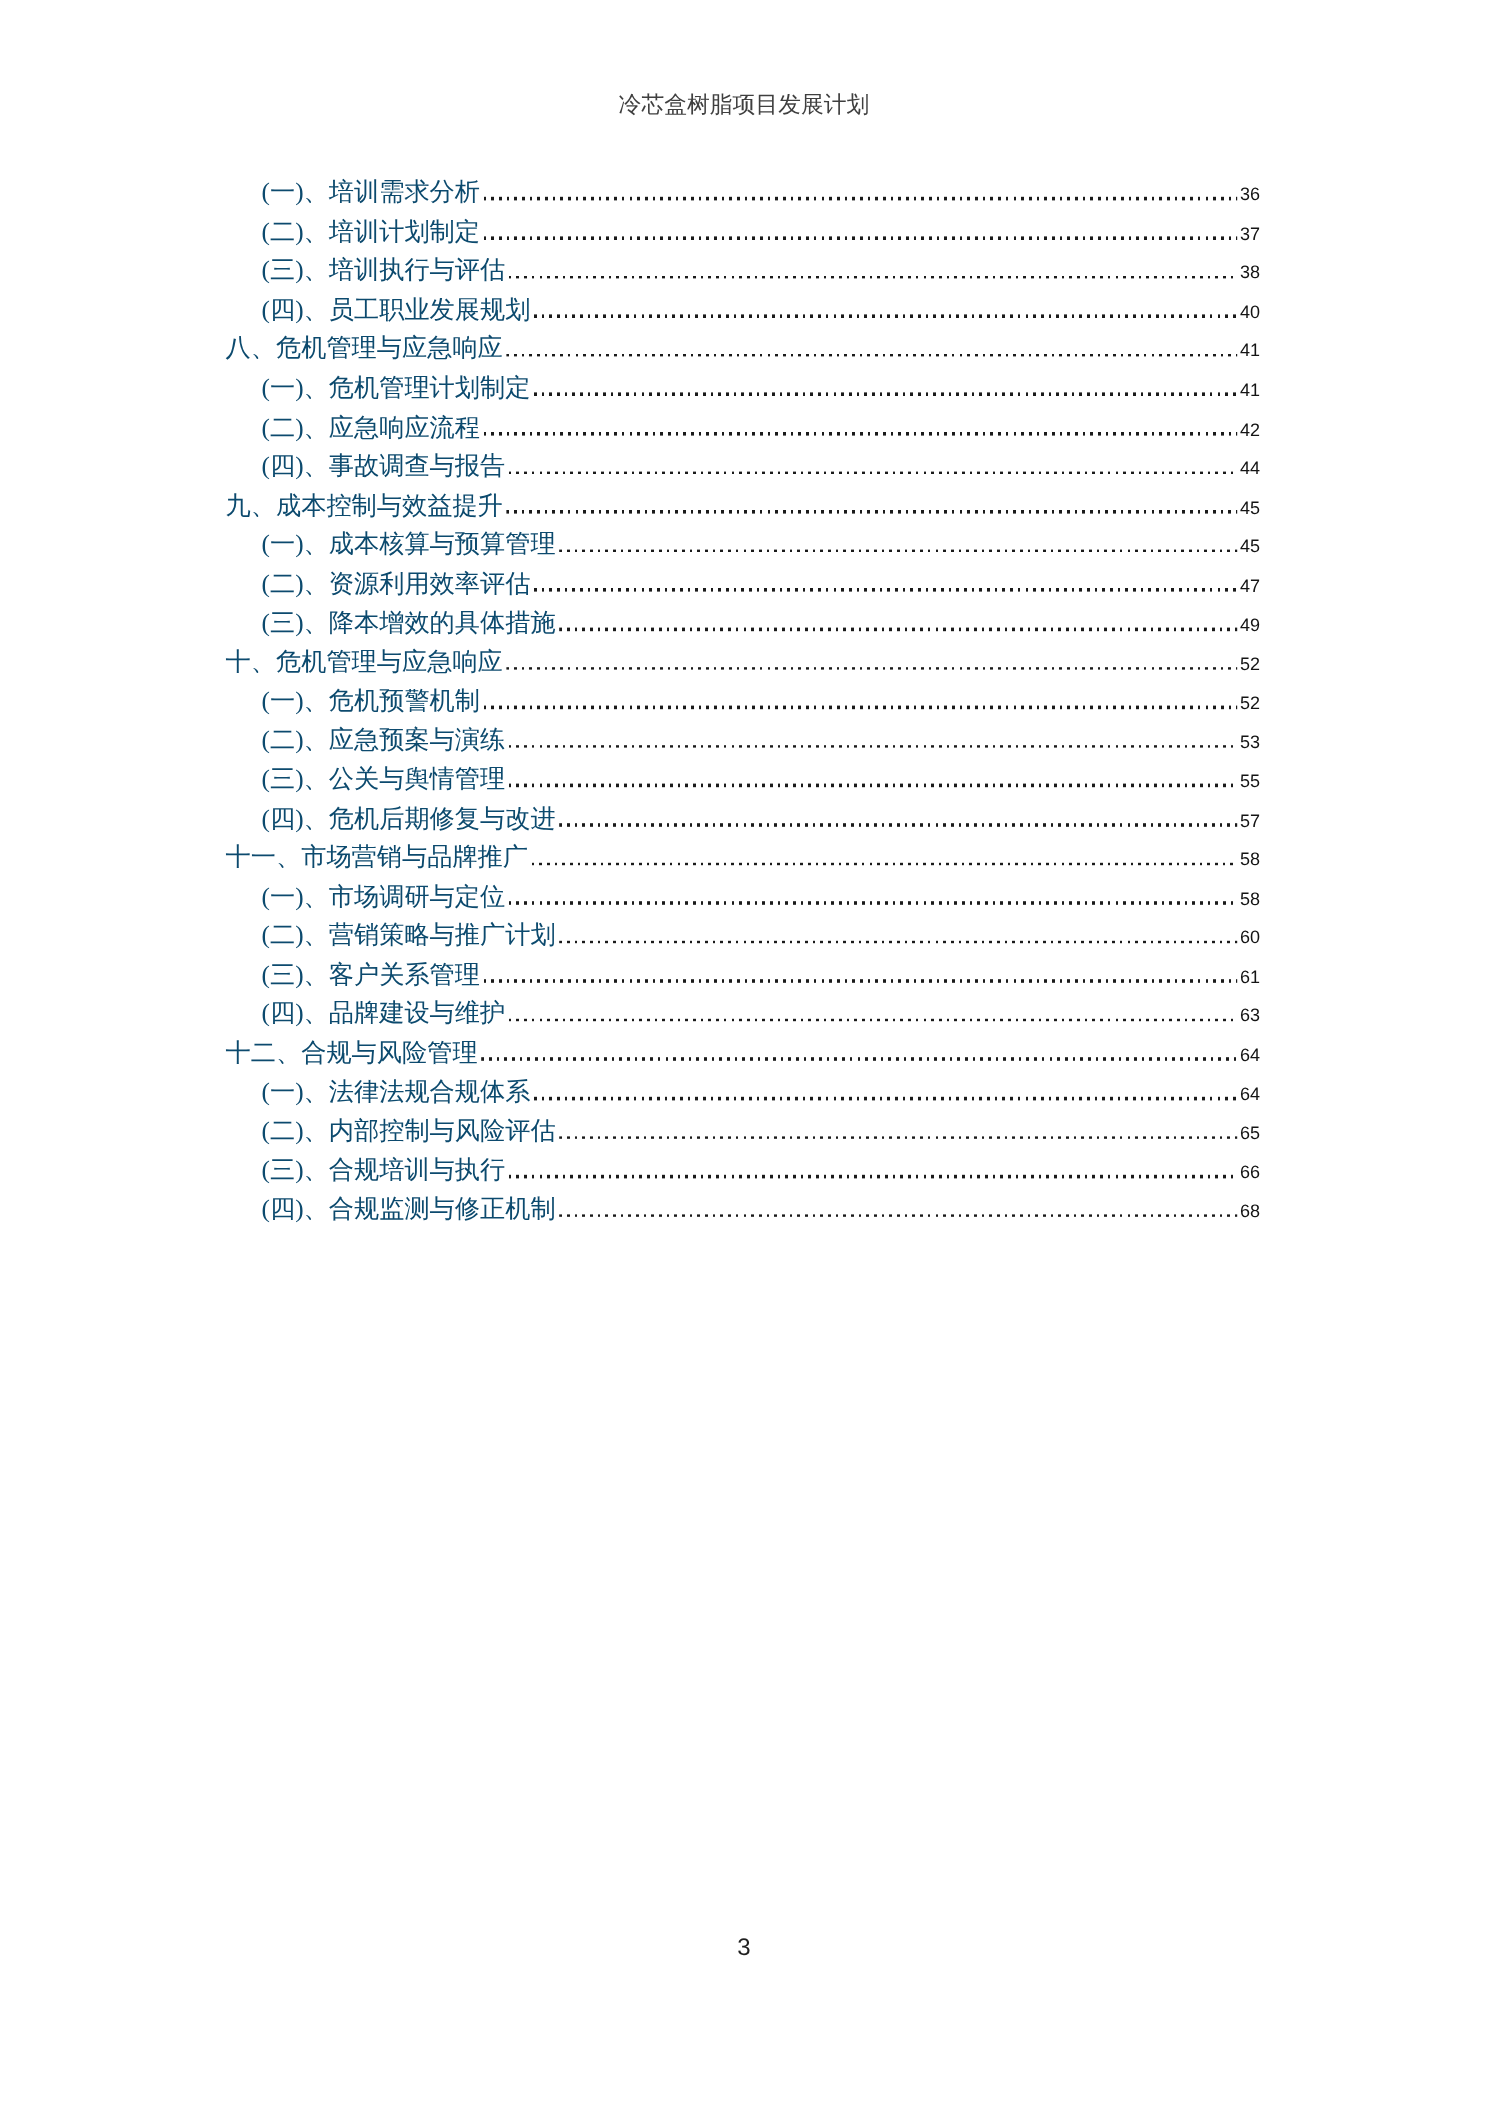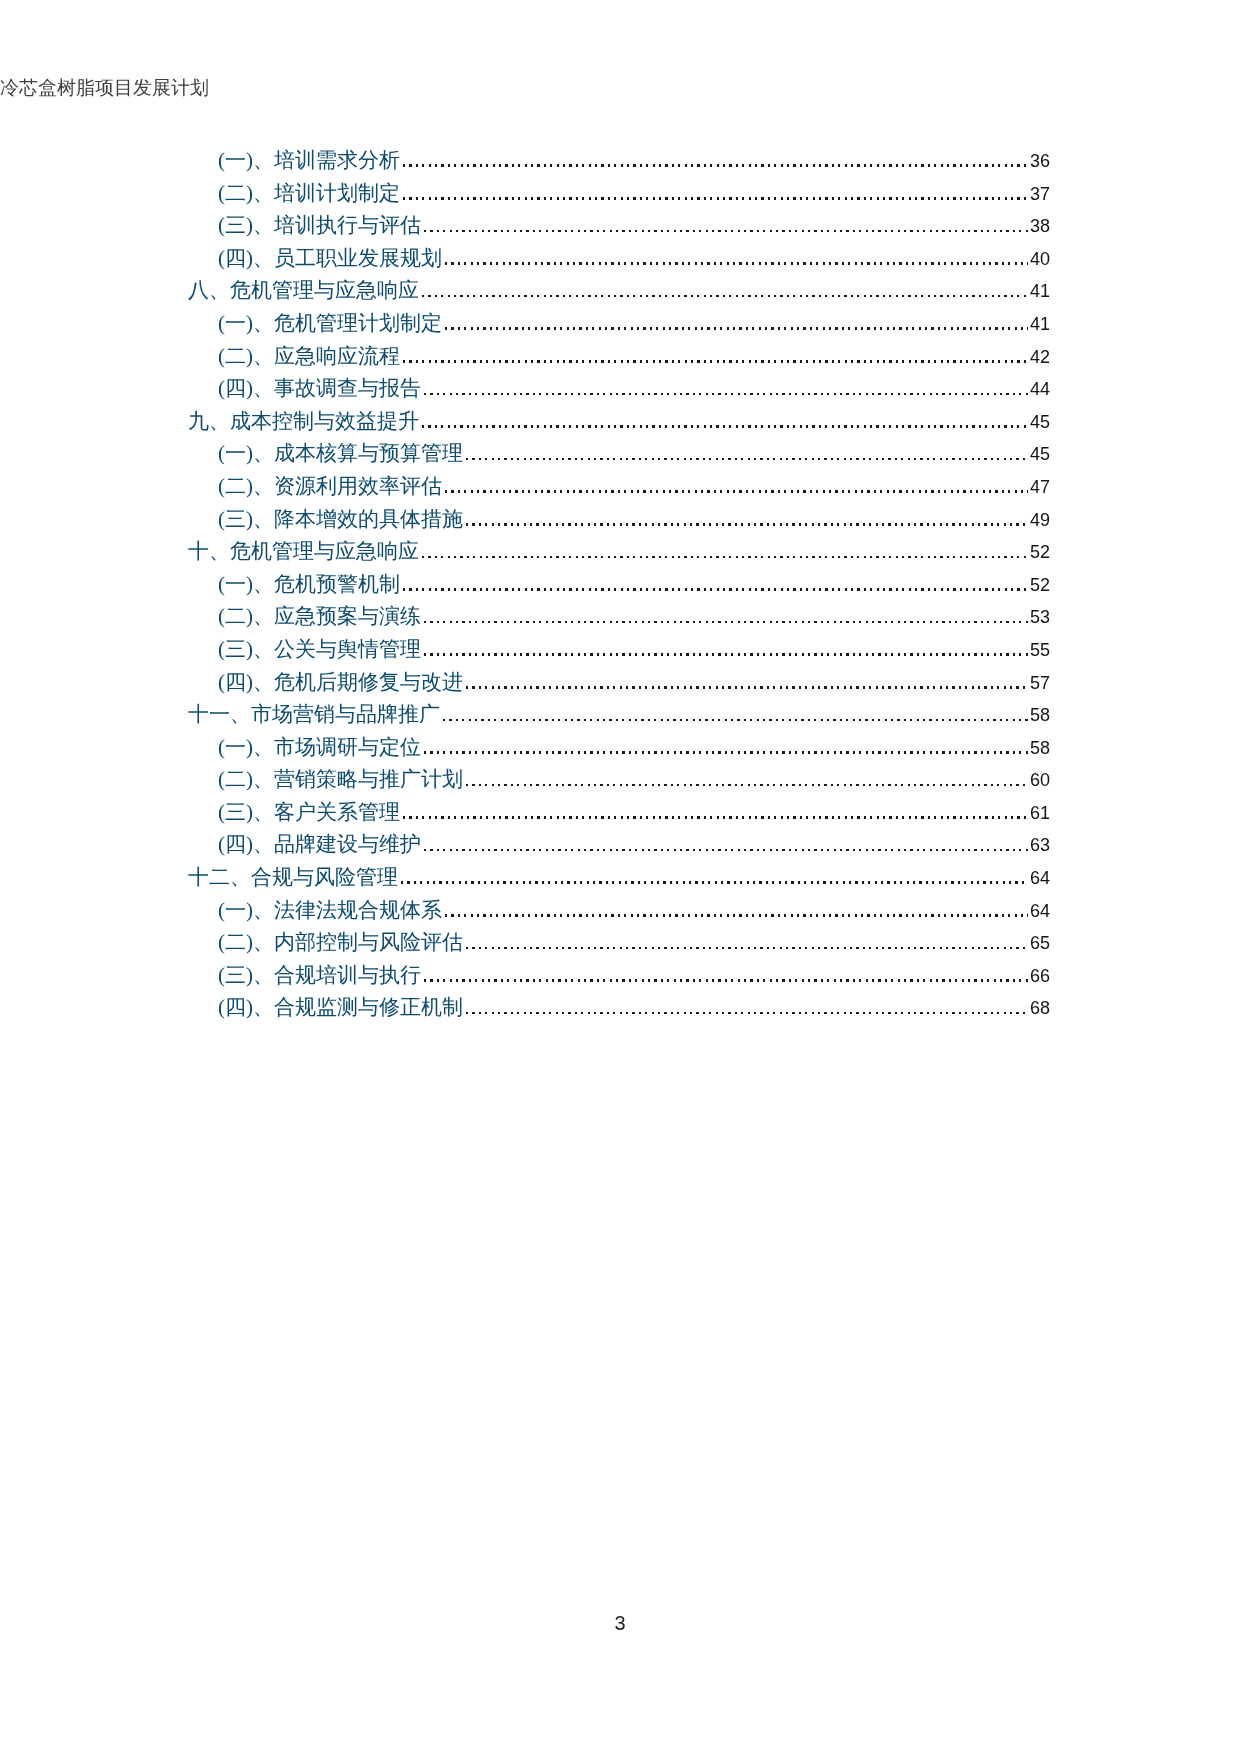--- a/index.html
+++ b/index.html
@@ -14,20 +14,21 @@
     background: #ffffff;
     overflow: hidden;
     font-family: "Liberation Serif", "DejaVu Serif", serif;
     color: #141414;
   }
   .header {
     position: absolute;
     top: 76px;
     left: 0;
     width: 100%;
+    text-align: center;
     font-size: 19px;
     line-height: 24px;
     color: #3f3f3f;
   }
   .toc {
     position: absolute;
     top: 144px;
     left: 188px;
     right: 190px;
   }
@@ -49,21 +50,21 @@
   .toc-leader {
     flex: 1 1 auto;
     min-width: 14px;
     height: 2.6px;
     margin: 0 2px 0 3px;
     background: repeating-linear-gradient(to right, #1a1a1a 0 2.2px, transparent 2.2px 6.4px);
   }
   .toc-page {
     flex: 0 0 auto;
     font-family: "Liberation Sans", "DejaVu Sans", sans-serif;
-    font-size: 18px;
+    font-size: 15px;
     color: #141414;
   }
   .footer {
     position: absolute;
     top: 1609px;
     left: 0;
     width: 100%;
     text-align: center;
     font-family: "Liberation Sans", "DejaVu Sans", sans-serif;
     font-size: 20px;

